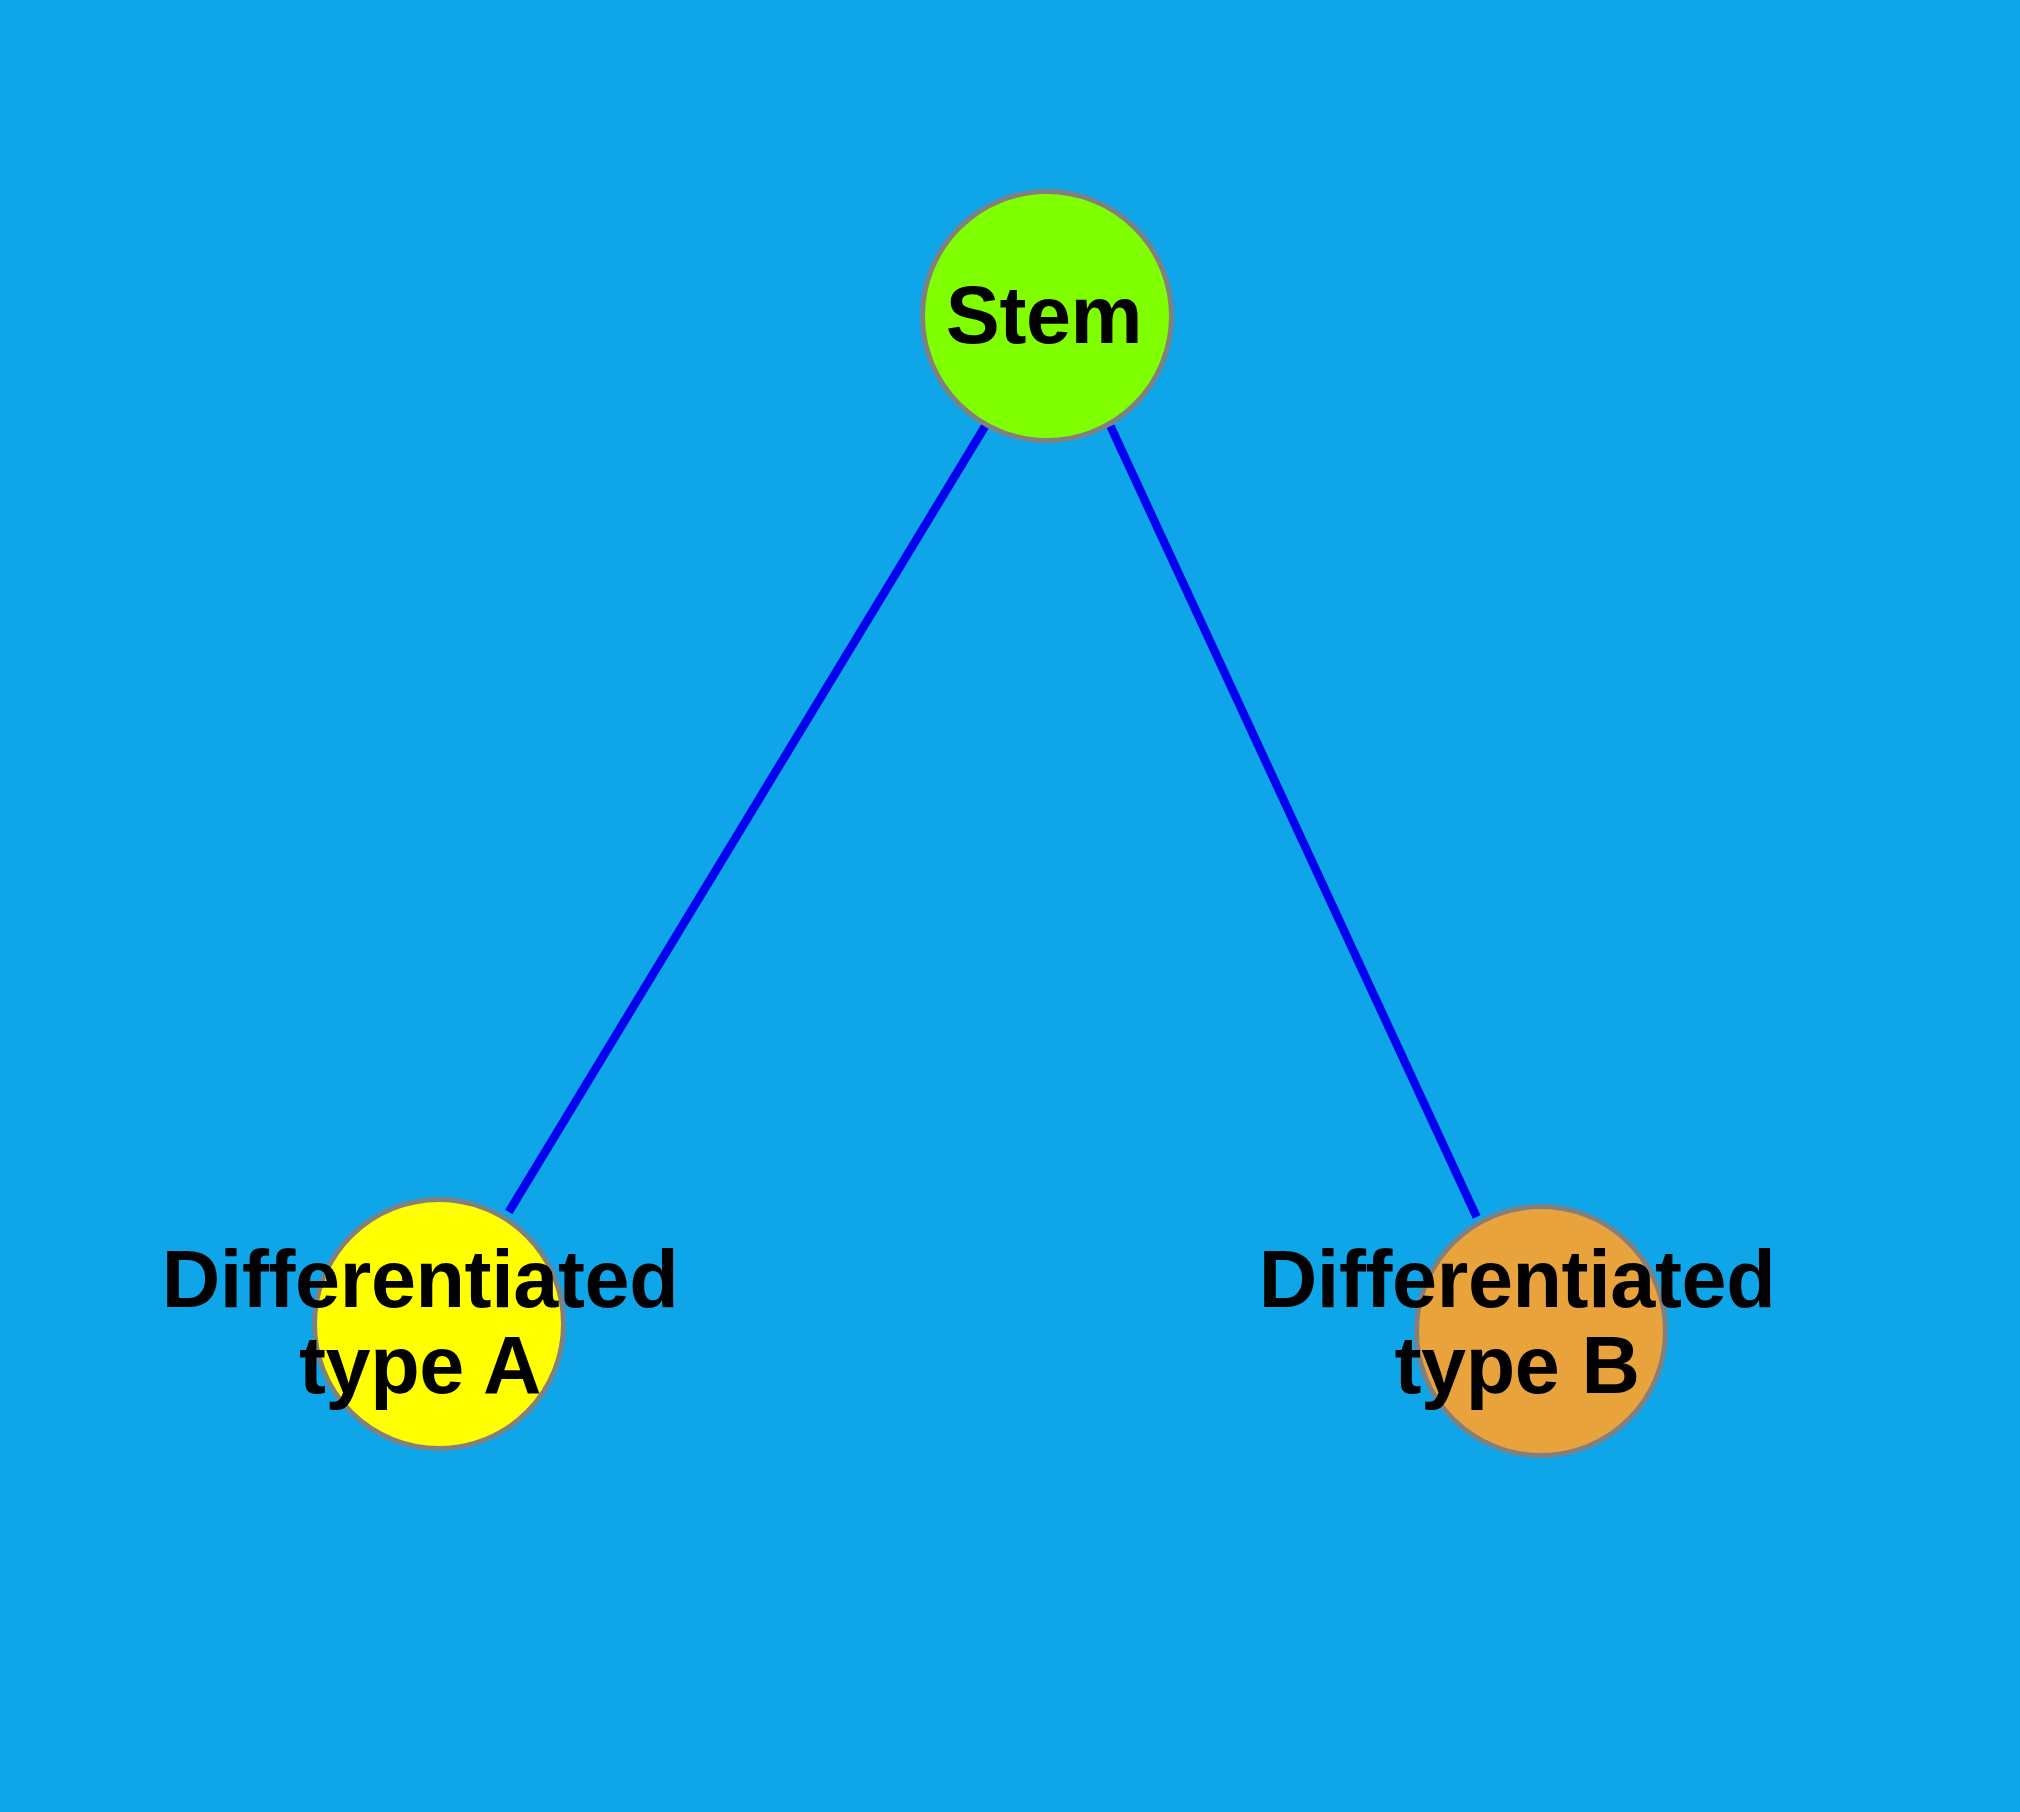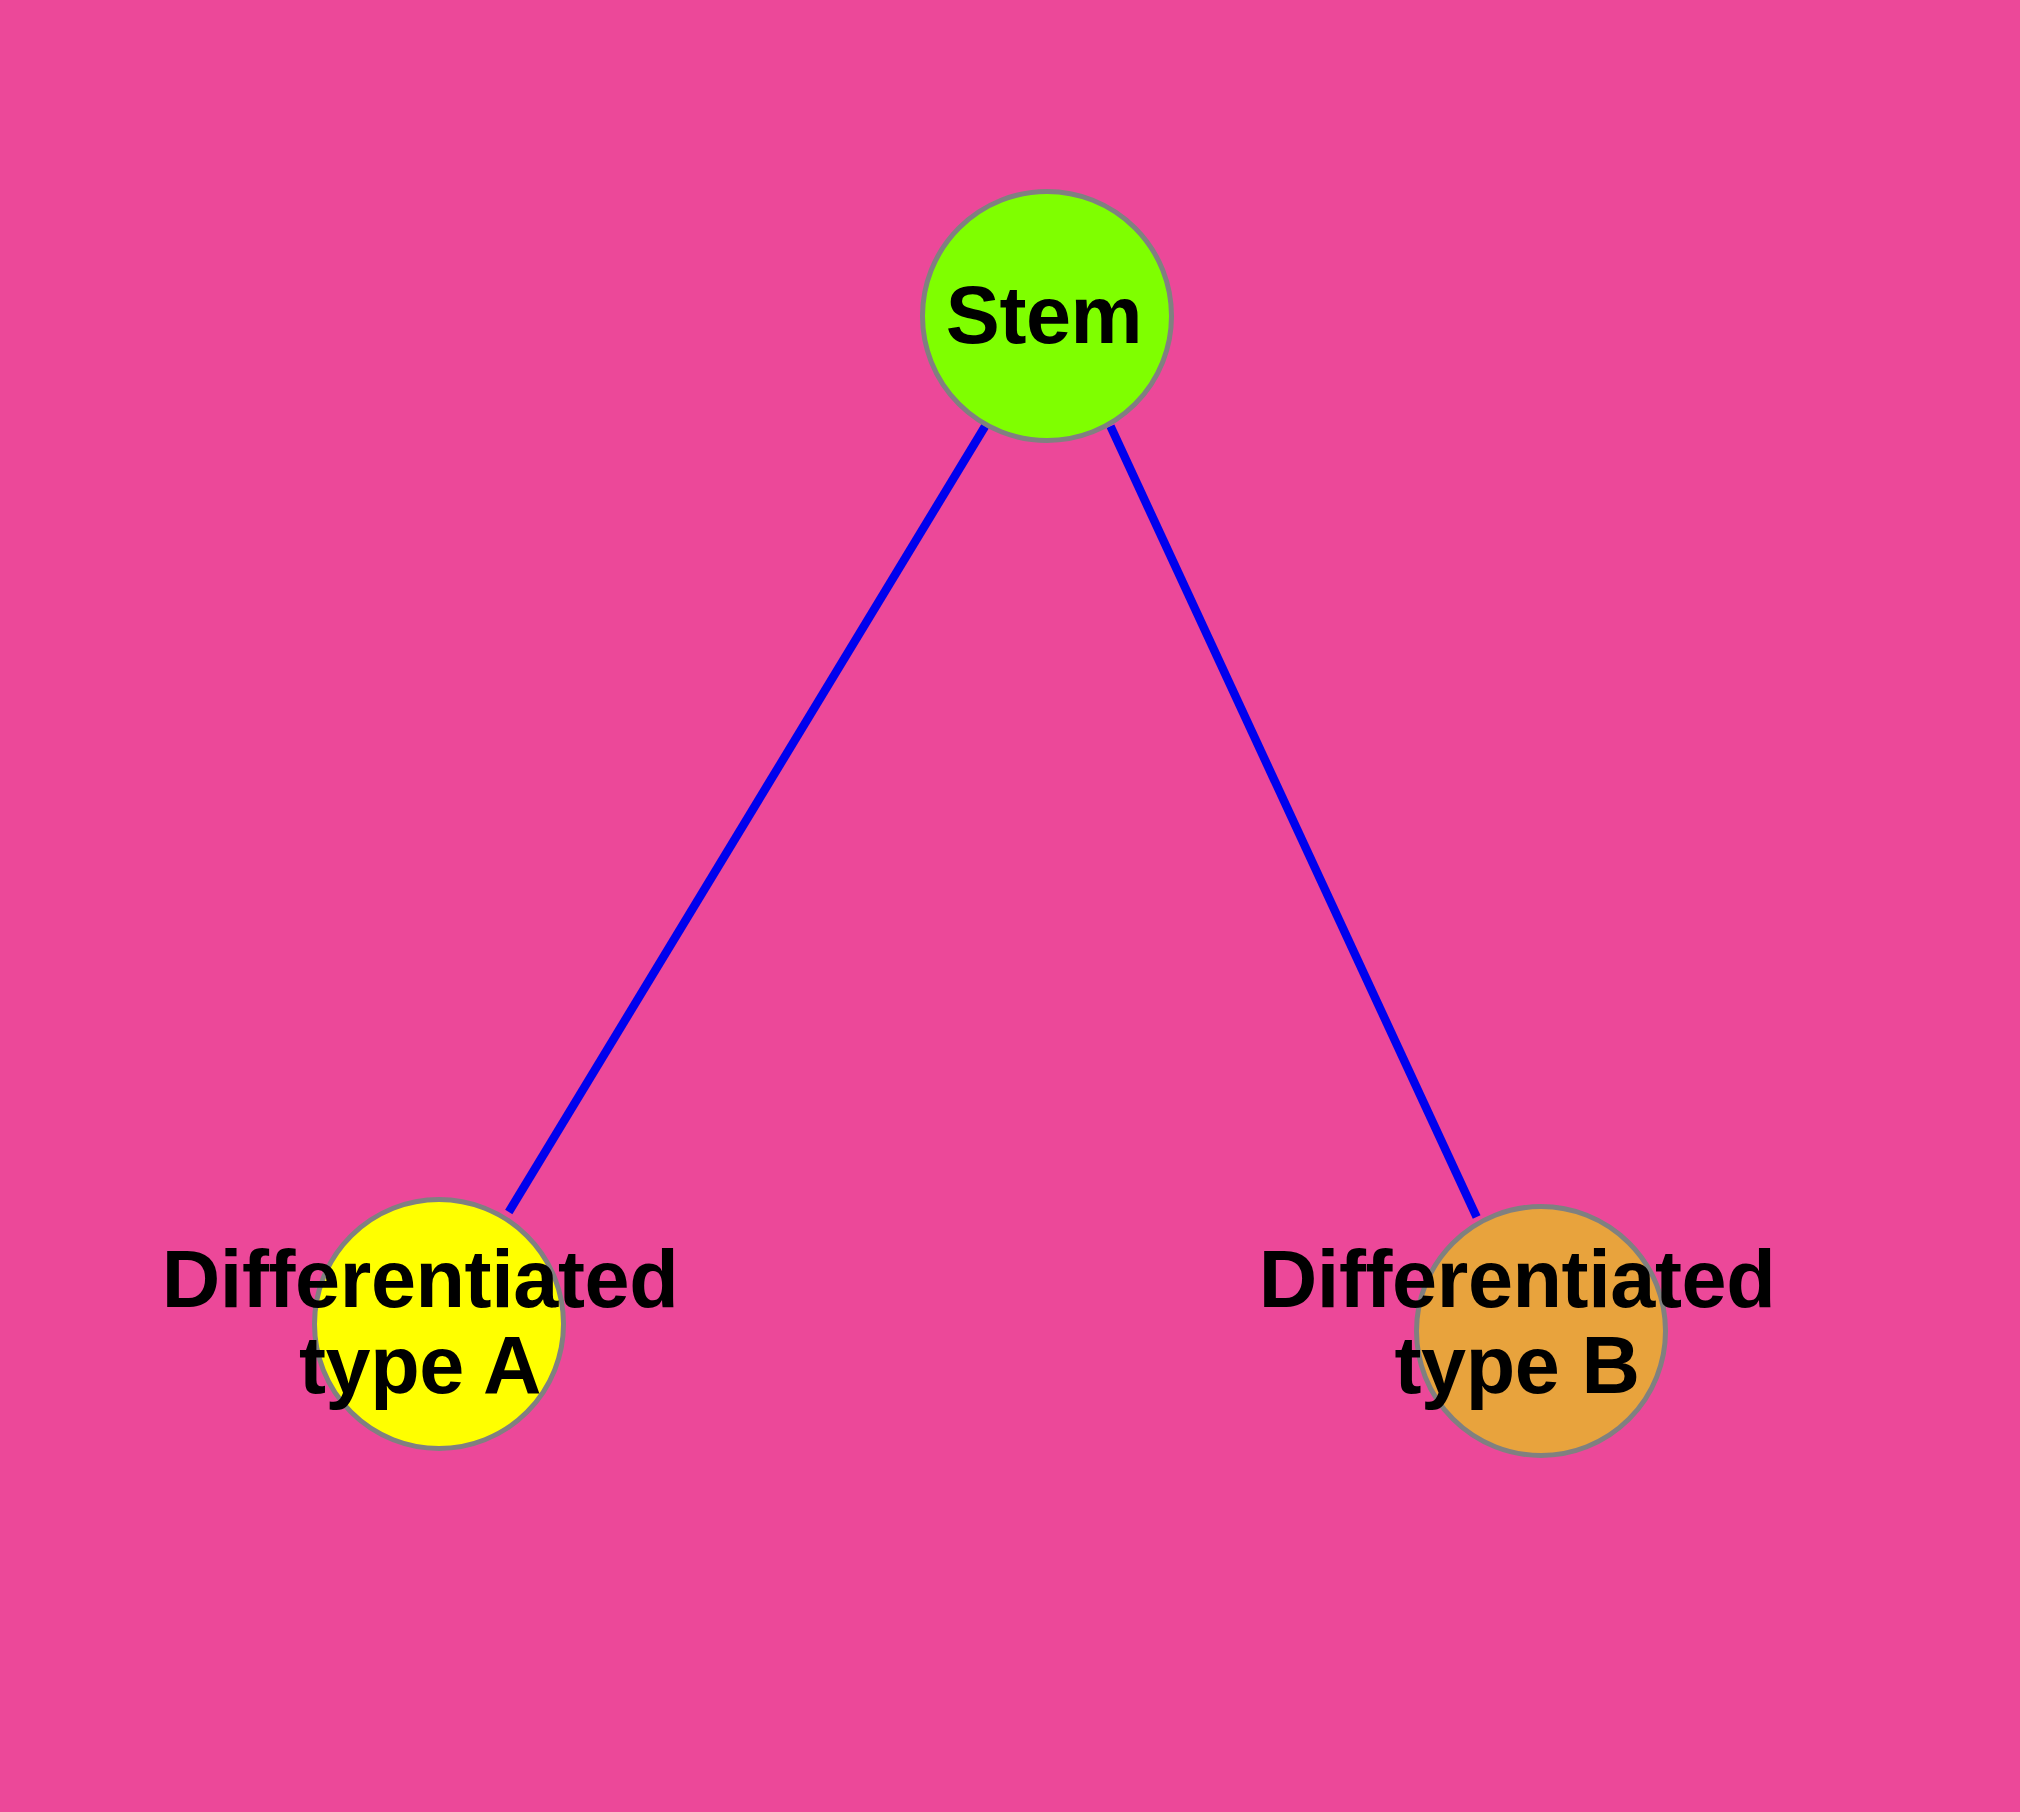--- a/index.html
+++ b/index.html
@@ -10,21 +10,21 @@
   body {
     width: 2021px;
     height: 1812px;
     overflow: hidden;
     font-family: "Liberation Sans", sans-serif;
   }
   #graph-canvas {
     position: relative;
     width: 2021px;
     height: 1812px;
-    background: #ec4899;
+    background: #0ea5e9;
   }
   #edge-layer {
     position: absolute;
     inset: 0;
     width: 2021px;
     height: 1812px;
   }
   .node {
     position: absolute;
     border-radius: 50%;

